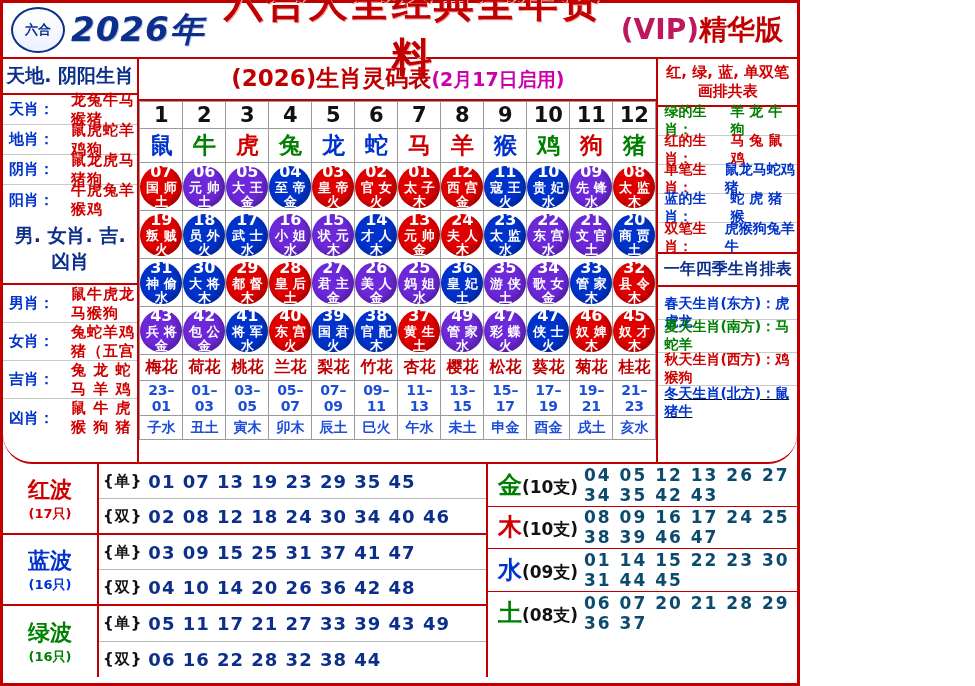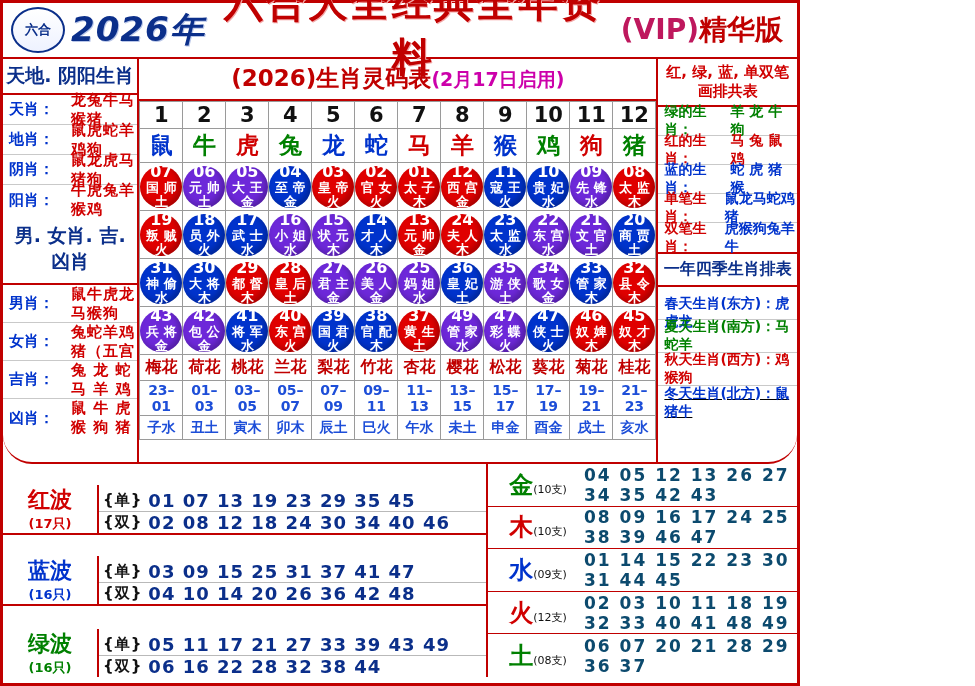--- a/index.html
+++ b/index.html
@@ -128,21 +128,21 @@
     display:flex;align-items:center;height:33px;padding-left:6px;
     border-bottom:1px solid #c9c9c9;font-size:14px;font-weight:bold;
   }
   .rrow2:last-child{border-bottom:none;text-decoration:underline;}
 
   
   .bottom{display:flex;height:auto;}
   .bl{width:485px;border-right:2px solid #c00000;}
   .br{flex:1;}
   .wave{
-    display:flex;border-bottom:2px solid #c00000;height:71px;align-items:flex-end;
+    display:flex;border-bottom:2px solid #c00000;height:71px;
   }
   .wave:last-child{border-bottom:none;}
   .wname{
     width:96px;flex:0 0 auto;text-align:center;
     border-right:2px solid #c00000;
     display:flex;flex-direction:column;align-items:center;justify-content:center;
   }
   .wname .nm{font-size:22px;font-weight:bold;}
   .wname .ct{font-size:13px;font-weight:bold;}
   .wnums{flex:1;display:flex;flex-direction:column;}
@@ -153,21 +153,21 @@
   }
   .wline:last-child{border-bottom:none;}
   .tag{font-size:15px;margin-right:6px;color:#111;}
 
   .erow{
     display:flex;align-items:center;height:42.6px;
     border-bottom:1px solid #c00000;padding-left:4px;
   }
   .erow:last-child{border-bottom:none;}
   .ename{width:92px;flex:0 0 auto;font-weight:bold;font-size:24px;text-align:center;}
-  .ename small{font-size:11px;font-weight:normal;color:#111;}
+  .ename small{font-size:17px;font-weight:bold;color:#111;}
   .enums{font-size:17px;font-weight:bold;color:#0c4a6e;letter-spacing:2px;}
 </style>
 </head>
 <body>
 
 <div class="page">
 
   <div class="header">
     <div class="logo">
       <span>六合</span>
@@ -606,26 +606,26 @@
       <div id="right-rows-1">
           <div class="rrow">
             <span style="color: rgb(0, 128, 0);">绿的生肖：</span>
             <span style="color: rgb(0, 128, 0);">羊 龙 牛 狗</span>
           </div>
           <div class="rrow">
             <span style="color: rgb(208, 0, 0);">红的生肖：</span>
             <span style="color: rgb(208, 0, 0);">马 兔 鼠 鸡</span>
           </div>
           <div class="rrow">
+            <span style="color: rgb(208, 0, 0);">单笔生肖：</span>
+            <span style="color: rgb(0, 51, 204);">鼠龙马蛇鸡猪</span>
+          </div>
+          <div class="rrow">
             <span style="color: rgb(0, 51, 204);">蓝的生肖：</span>
             <span style="color: rgb(0, 51, 204);">蛇 虎 猪 猴</span>
-          </div>
-          <div class="rrow">
-            <span style="color: rgb(208, 0, 0);">单笔生肖：</span>
-            <span style="color: rgb(0, 51, 204);">鼠龙马蛇鸡猪</span>
           </div>
           <div class="rrow">
             <span style="color: rgb(208, 0, 0);">双笔生肖：</span>
             <span style="color: rgb(0, 51, 204);">虎猴狗兔羊牛</span>
           </div>
         </div>
       <div class="rttl2">一年四季生肖排表</div>
       <div id="right-rows-2">
           <div class="rrow2">
             <span style="color: rgb(0, 51, 204); margin-top: 20px;">春天生肖(东方)：虎虎龙</span>
@@ -701,23 +701,19 @@
         </div>
         <div class="erow">
           <div class="ename" style="color: rgb(208, 0, 0);">木<small>(10支)</small></div>
           <div class="enums">08 09 16 17 24 25 38 39 46 47</div>
         </div>
         <div class="erow">
           <div class="ename" style="color: rgb(0, 51, 204);">水<small>(09支)</small></div>
           <div class="enums">01 14 15 22 23 30 31 44 45</div>
         </div>
         <div class="erow">
-          <div class="ename" style="color: rgb(208, 0, 0);">火<small>(12支)</small></div>
-          <div class="enums">02 03 10 11 18 19 32 33 40 41 48 49</div>
-        </div>
-        <div class="erow">
           <div class="ename" style="color: rgb(0, 128, 0);">土<small>(08支)</small></div>
           <div class="enums">06 07 20 21 28 29 36 37</div>
         </div>
       </div>
   </div>
 
 </div>
 
 </body></html>

